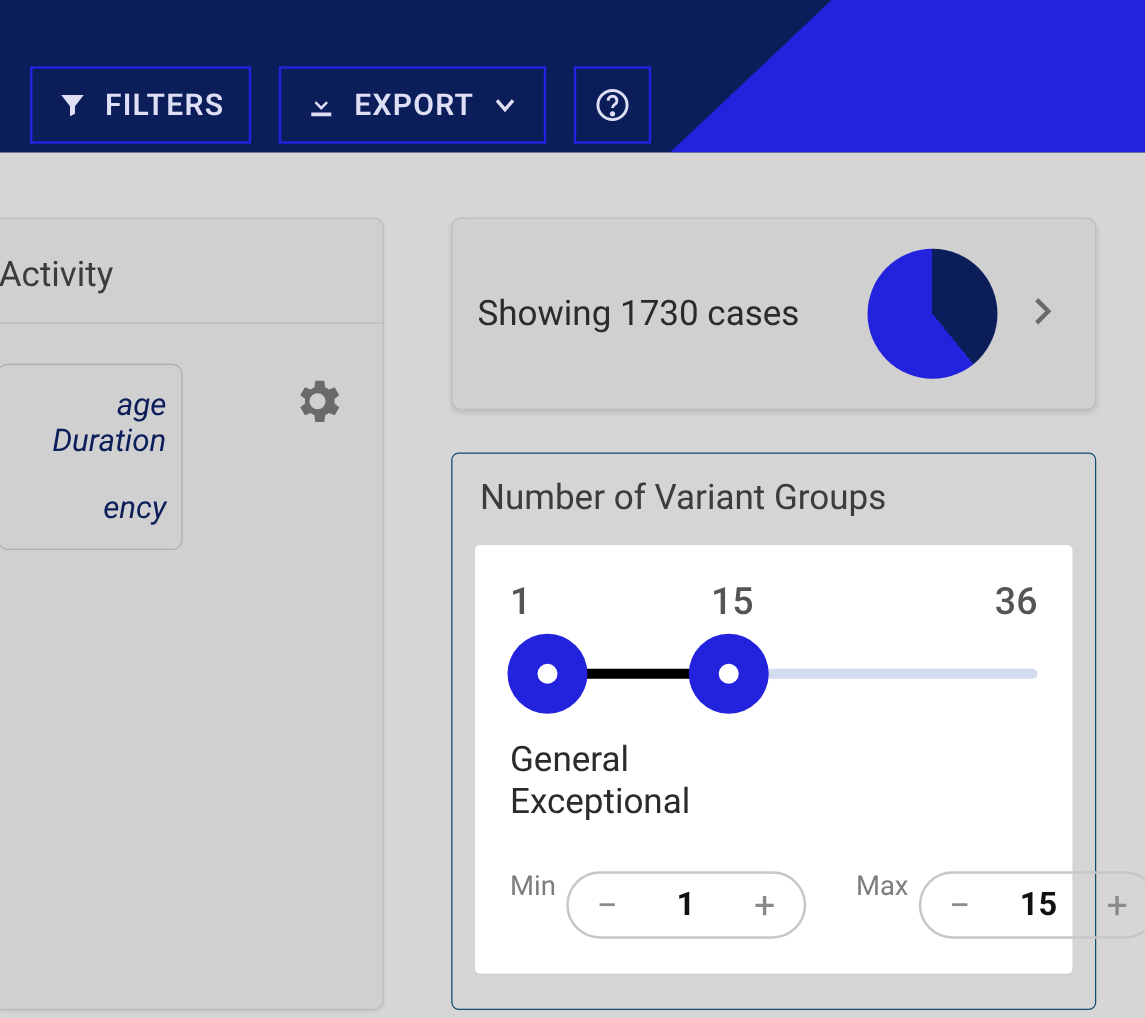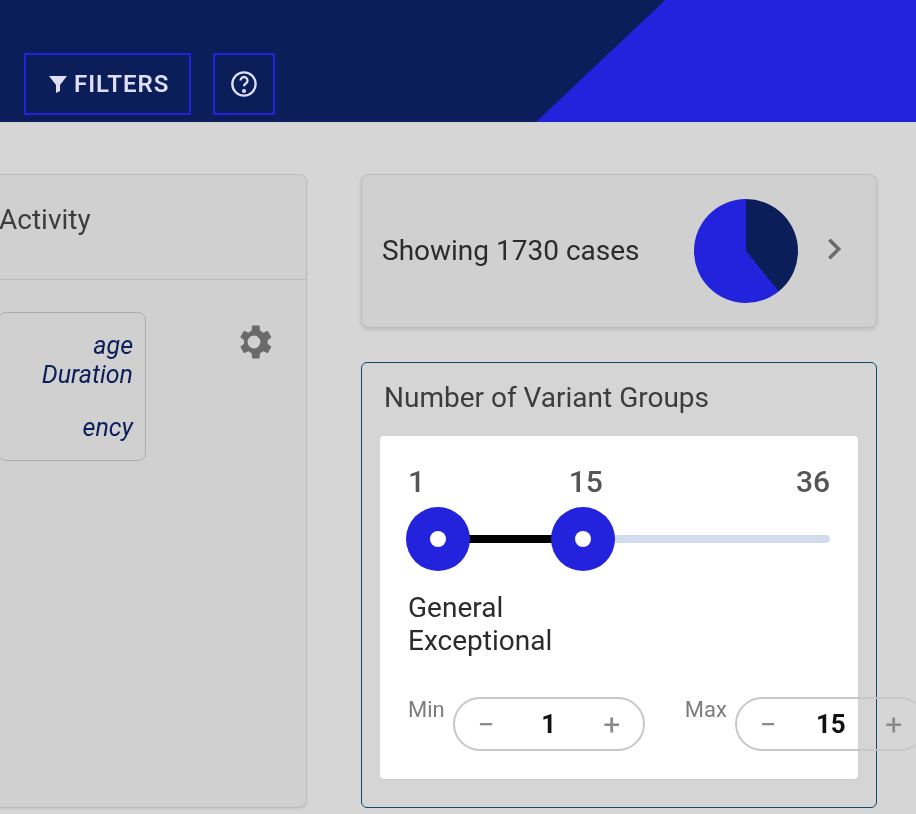--- a/index.html
+++ b/index.html
@@ -36,21 +36,21 @@
   .nav-btn {
     position: relative;
     z-index: 1;
     border: 2px solid #2322dc;
     background: transparent;
     color: #dedef5;
     height: 62px;
     display: flex;
     align-items: center;
     padding: 0 20px;
-    gap: 4px;
+    gap: 14px;
     font-size: 24px;
     font-weight: 600;
     letter-spacing: 1px;
     cursor: pointer;
     margin-top: 46px;
   }
   .nav-btn svg { display: block; }
   .nav-icon-btn {
     width: 62px;
     justify-content: center;
@@ -84,21 +84,21 @@
     border-left: none;
     border-radius: 0 8px 8px 0;
     width: 308px;
     margin-left: -1px;
     padding-bottom: 320px;
     box-shadow: 0 1px 3px rgba(0,0,0,0.08);
   }
   .left-panel-title {
     font-size: 28px;
     color: #3c3c3c;
-    padding: 28px 0 43px 0;
+    padding: 28px 0 22px 0;
     padding-right: 20px;
     border-bottom: 1px solid #bcbcbc;
     white-space: nowrap;
     overflow: hidden;
   }
   .left-panel-body {
     position: relative;
     padding-top: 32px;
     padding-right: 20px;
   }
@@ -292,20 +292,33 @@
 <body>
 
 <div class="topbar">
   <div class="nav-btn">
     <span>
       <svg width="24" height="24" viewBox="0 0 24 24" fill="#dedef5">
           <path d="M3 4h18l-7 9v6l-4 2v-8L3 4z"></path>
         </svg>
     </span>
     <span>FILTERS</span>
+  </div>
+  <div class="nav-btn">
+    <span>
+      <svg width="24" height="24" viewBox="0 0 24 24" fill="#dedef5">
+          <path d="M12 3v10l4-4 1.4 1.4L12 16l-5.4-5.6L8 9l4 4V3h0zM4 18h16v3H4z"></path>
+        </svg>
+    </span>
+    <span>EXPORT</span>
+    <span>
+      <svg width="22" height="22" viewBox="0 0 24 24" fill="none" stroke="#dedef5" stroke-width="3">
+          <polyline points="5 8 12 16 19 8"></polyline>
+        </svg>
+    </span>
   </div>
   <div class="nav-btn nav-icon-btn">
     <span>
       <svg width="28" height="28" viewBox="0 0 24 24" fill="none" stroke="#dedef5" stroke-width="2">
           <circle cx="12" cy="12" r="10"></circle>
           <path d="M9 9a3 3 0 1 1 4.5 2.6C12.5 12.3 12 13 12 14"></path>
           <circle cx="12" cy="18" r="0.8" fill="#dedef5"></circle>
         </svg>
     </span>
   </div>

